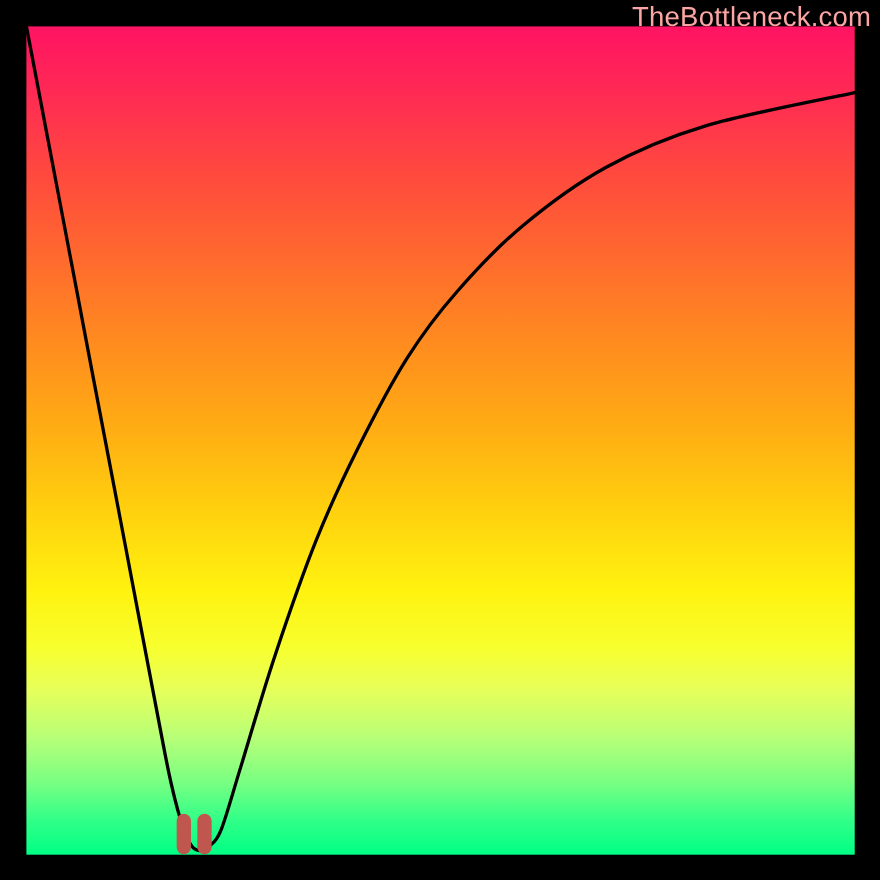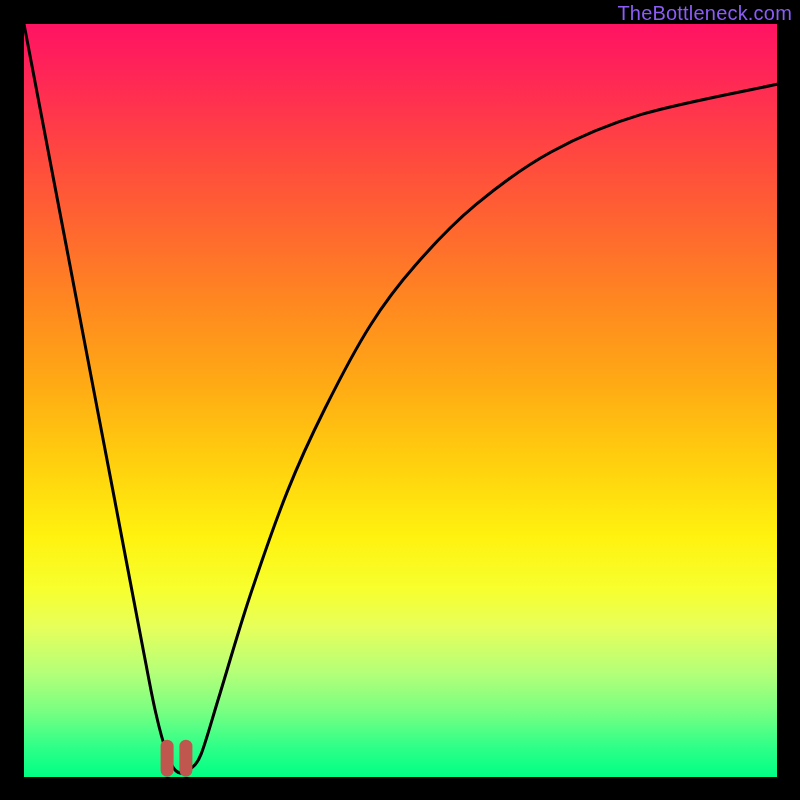--- a/index.html
+++ b/index.html
@@ -38,22 +38,22 @@
       #b6ff78 86%,
       #7cff82 91%,
       #2fff88 96%,
       #00ff84 100%
     );
   }
   .watermark {
     position: absolute;
     top: 2px;
     right: 8px;
-    color: #8b5cf6;
-    font-size: 20px;
+    color: #fca5a5;
+    font-size: 25px;
     font-weight: 500;
     letter-spacing: 0.2px;
     user-select: none;
   }
   svg.curve {
     position: absolute;
     left: 0;
     top: 0;
     width: 753px;
     height: 753px;

